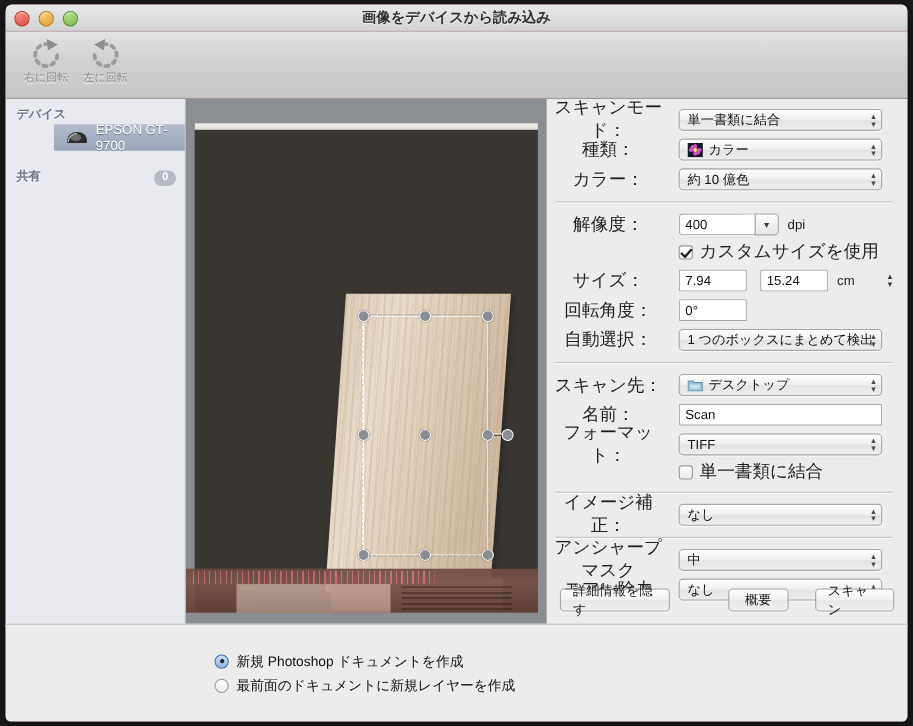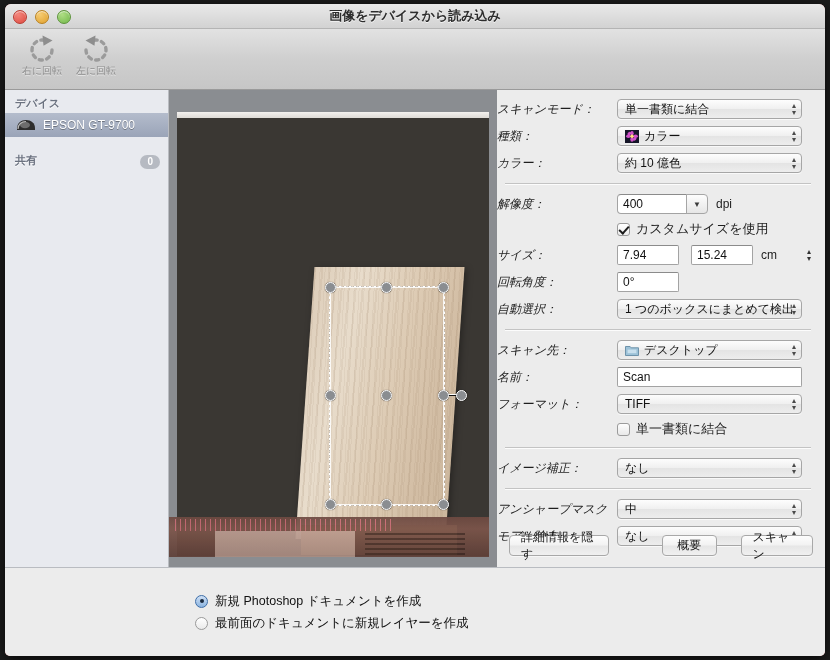--- a/index.html
+++ b/index.html
@@ -54,21 +54,21 @@
     background:#e8eaef;
     border-right:1px solid #b9bcc1;
   }
   .sb-head{
     font-size:11px;font-weight:bold;color:#6b7280;
     padding:6px 0 2px 10px;
     text-shadow:0 1px 0 rgba(255,255,255,.8);
   }
   .sb-item{
     height:24px;display:flex;align-items:center;padding:0 8px 0 10px;
-    font-size:12px;color:#1d1d1d;gap:6px;
+    font-size:12px;color:#1d1d1d;gap:6px;margin-left:44px;
   }
   .sb-item.selected{
     background:linear-gradient(to bottom,#b4bccc 0%,#9aa4b8 100%);
     color:#fff;text-shadow:0 1px 0 rgba(0,0,0,.35);
   }
   .sb-item .badge{
     margin-left:auto;background:#b6bac2;color:#fff;font-size:10px;font-weight:bold;
     border-radius:8px;padding:1px 7px;line-height:12px;
   }
   .scanner-ico{width:22px;height:14px;flex:0 0 22px;}
@@ -130,23 +130,22 @@
   .ext-line{position:absolute;height:1px;background:#fff;box-shadow:0 1px 0 #111;}
   
   .settings{
     position:absolute;left:492px;top:0;width:328px;height:480px;
     background:#ececec;
   }
   .row{
     display:flex;align-items:center;height:22px;margin-bottom:5px;
   }
   .lbl{
-    width:112px;text-align:left;padding-right:8px;font-size:12px;color:#1e1e1e;
+    width:112px;text-align:center;padding-right:8px;font-size:16px;color:#1e1e1e;
     flex:0 0 112px;
-    font-style:italic;
   }
   .popup{
     position:relative;height:20px;border:1px solid #a6a6a6;border-radius:4px;
     background:linear-gradient(to bottom,#fdfdfd 0%,#f0f0f0 48%,#e4e4e4 52%,#ededed 100%);
     box-shadow:0 1px 0 rgba(255,255,255,.7);
     font-size:12px;color:#111;display:flex;align-items:center;padding:0 20px 0 7px;
     box-sizing:border-box;white-space:nowrap;overflow:hidden;
   }
   .popup .arrows{
     position:absolute;right:5px;top:50%;transform:translateY(-50%);
@@ -172,21 +171,21 @@
   .check{
     width:13px;height:13px;border:1px solid #9b9b9b;border-radius:3px;
     background:linear-gradient(to bottom,#fdfdfd,#e9e9e9);
     flex:0 0 13px;position:relative;box-sizing:border-box;
   }
   .check.on{background:linear-gradient(to bottom,#fff,#eee);}
   .check.on::after{
     content:"";position:absolute;left:3px;top:0px;width:4px;height:8px;
     border:solid #1c1c1c;border-width:0 2px 2px 0;transform:rotate(42deg);
   }
-  .checkrow{display:flex;align-items:center;gap:6px;font-size:13px;color:#1e1e1e;
+  .checkrow{display:flex;align-items:center;gap:6px;font-size:16px;color:#1e1e1e;
     margin:0 0 6px 120px;height:18px;}
   .sep{height:1px;background:#c3c3c3;margin:9px 14px 9px 8px;
     box-shadow:0 1px 0 rgba(255,255,255,.85);}
   .folder-ico{width:14px;height:12px;margin-right:5px;flex:0 0 14px;}
   .flower-ico{width:14px;height:13px;margin-right:5px;flex:0 0 14px;border-radius:2px;}
   .btn{
     height:21px;border:1px solid #a8a8a8;border-radius:4px;
     background:linear-gradient(to bottom,#fdfdfd 0%,#f2f2f2 47%,#e6e6e6 53%,#f0f0f0 100%);
     font-size:12px;color:#141414;display:inline-flex;align-items:center;justify-content:center;
     padding:0 11px;box-shadow:0 1px 0 rgba(255,255,255,.6);box-sizing:border-box;

